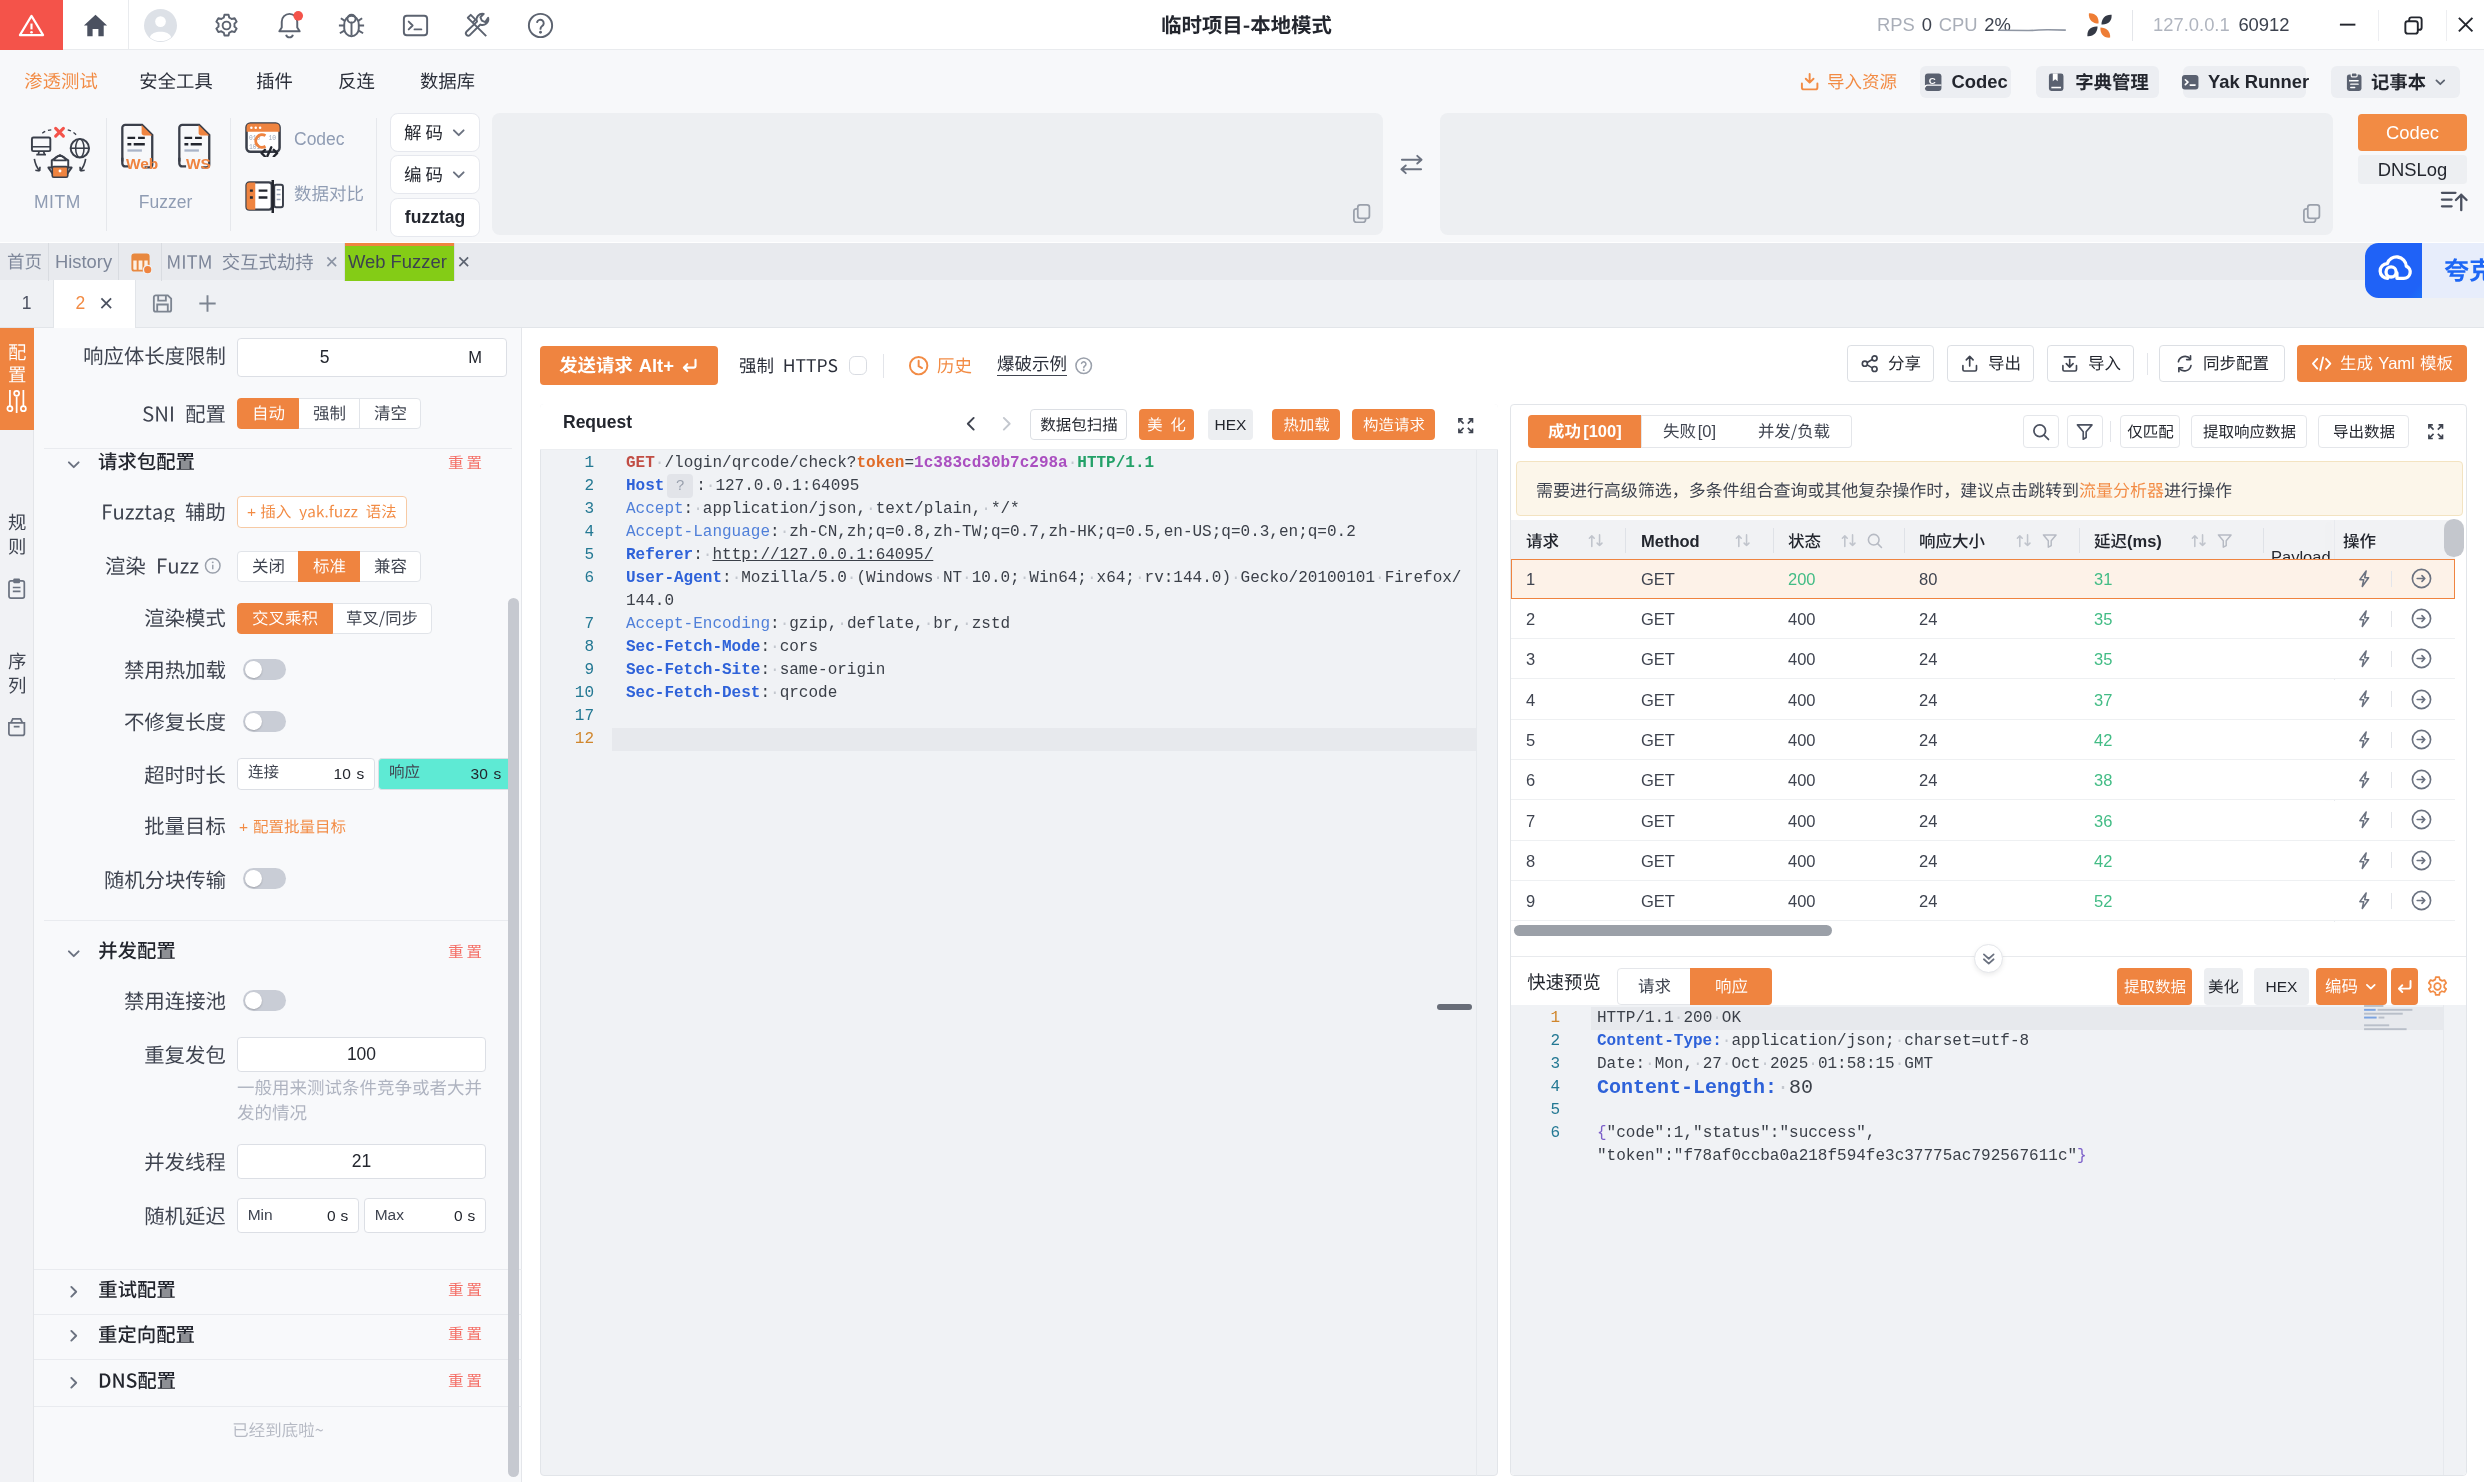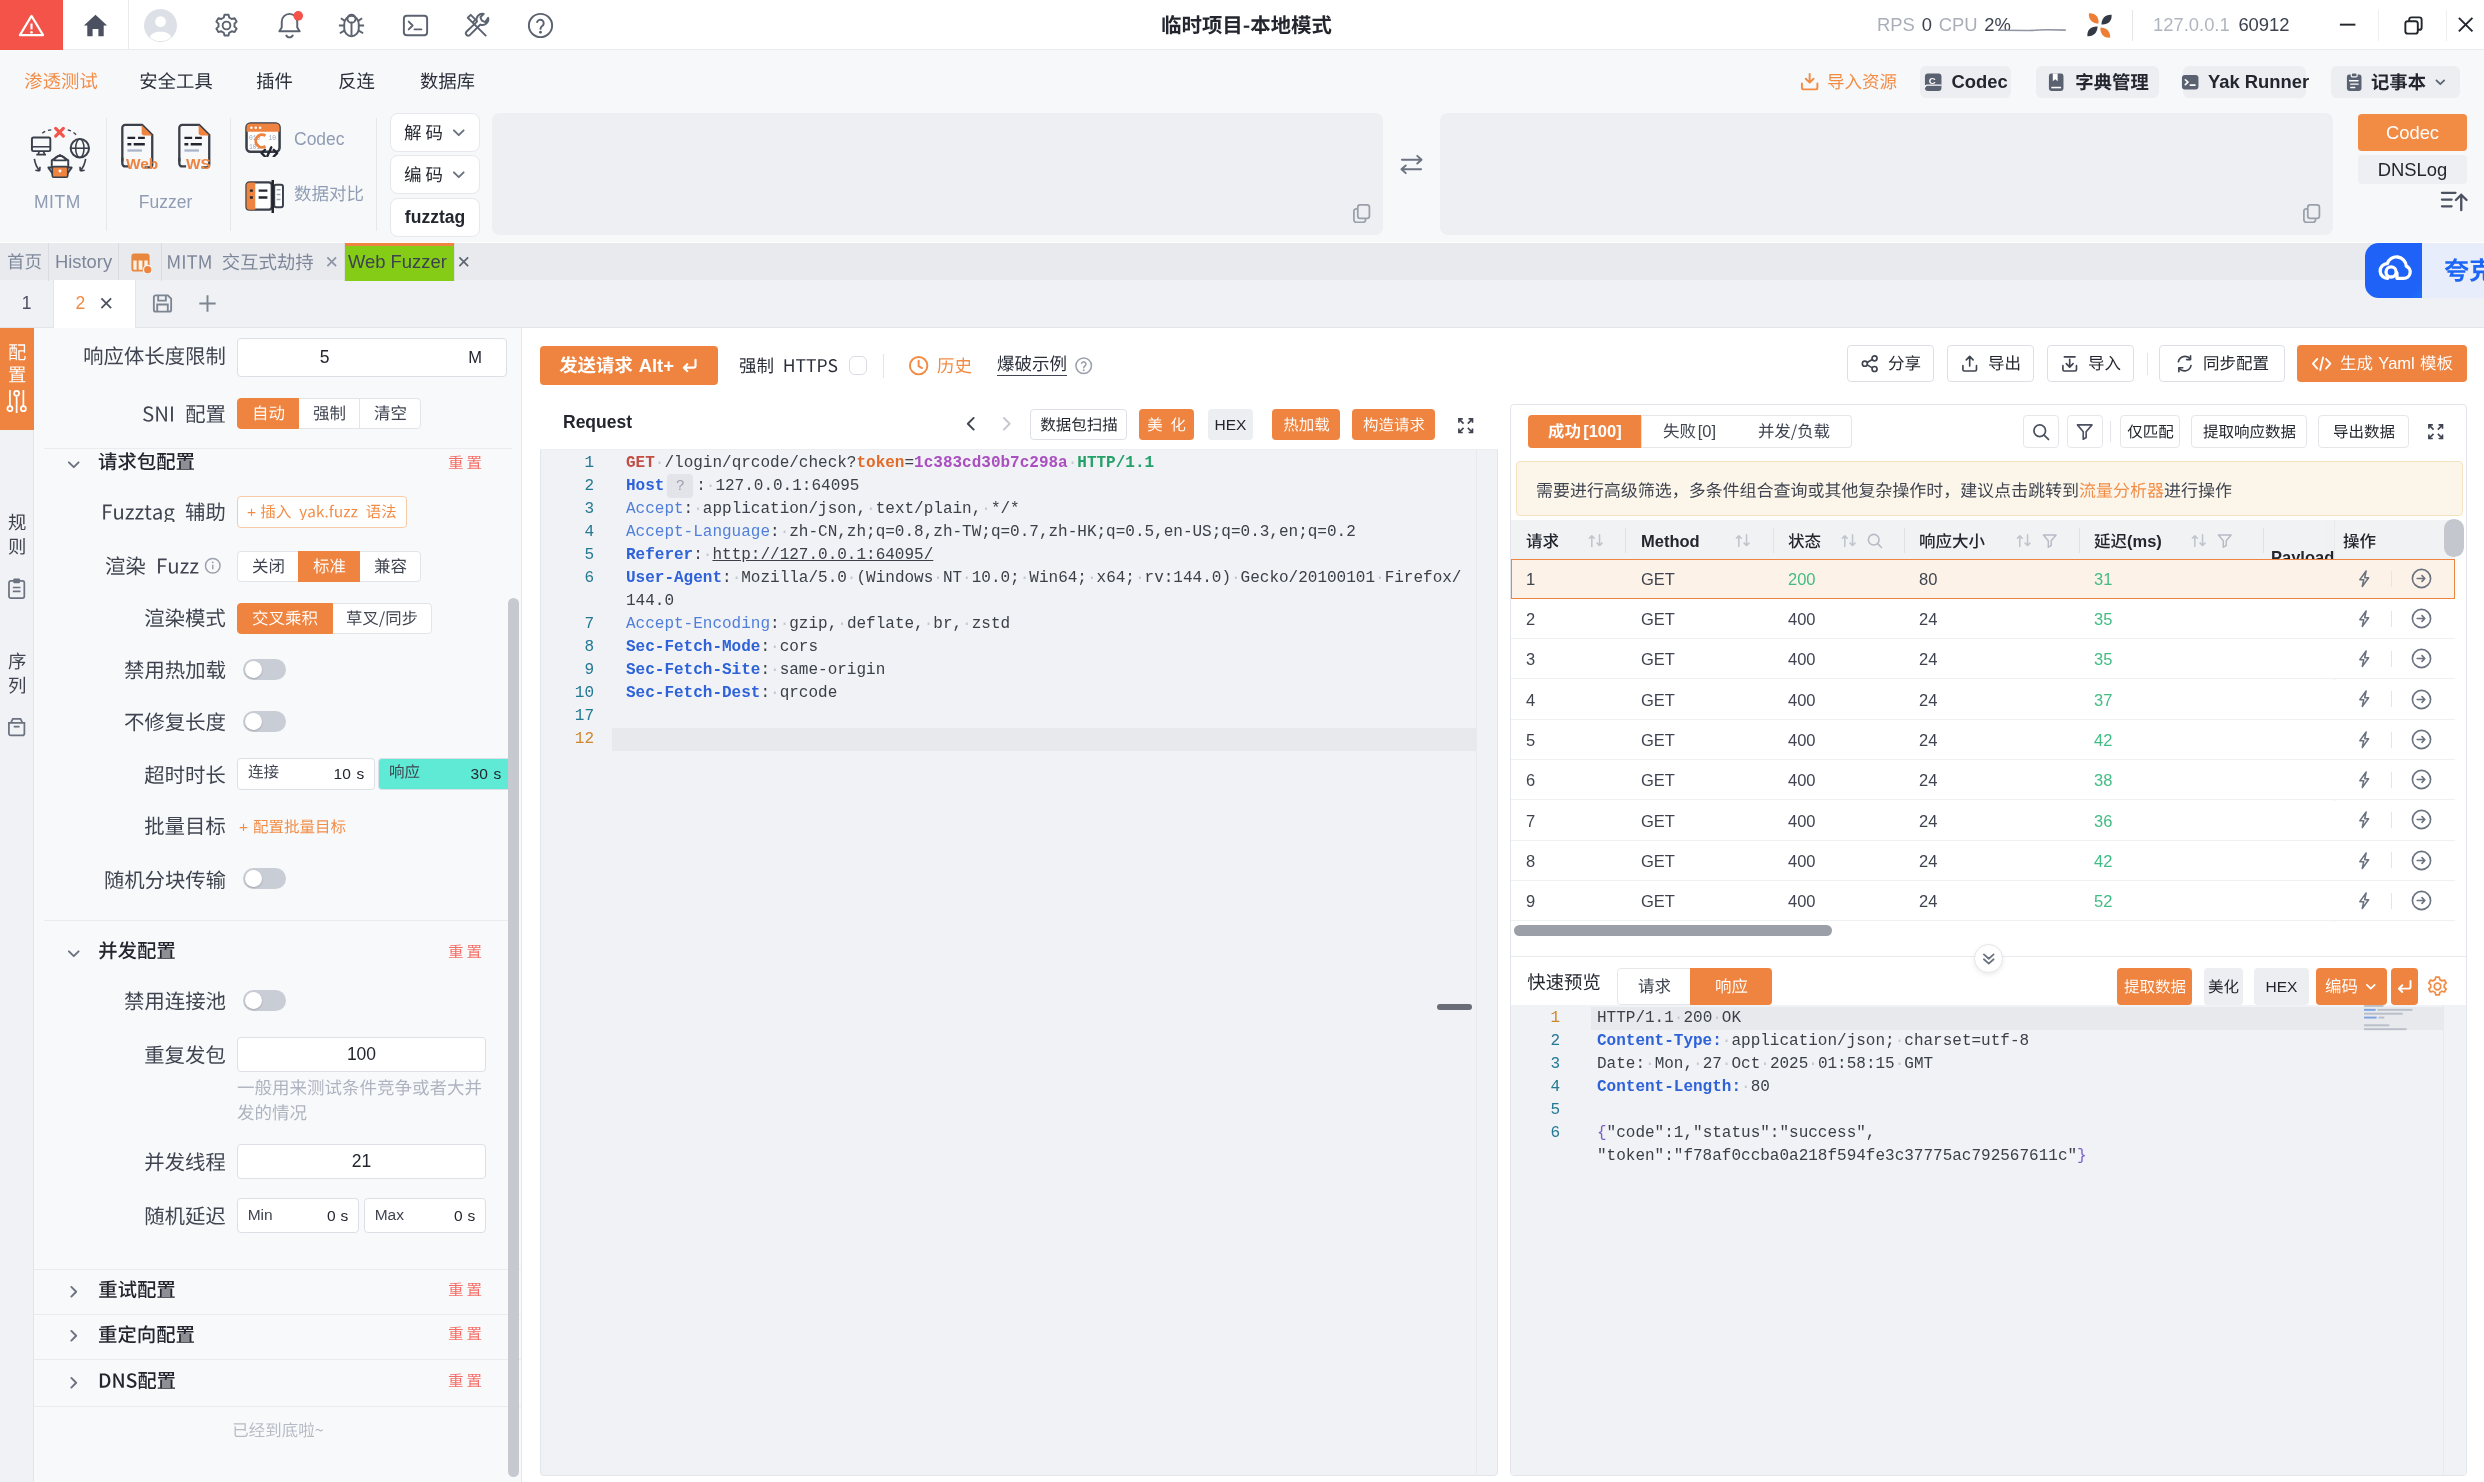--- a/index.html
+++ b/index.html
@@ -1277,21 +1277,21 @@
       <path d="M6 16 V5 M3.5 7.5 L6 5 l2.5 2.5" stroke="#c0c4cc" stroke-width="1.6" fill="none" stroke-linecap="round" stroke-linejoin="round"></path>
       <path d="M14 4 v11 M11.5 12.5 L14 15 l2.5-2.5" stroke="#c0c4cc" stroke-width="1.6" fill="none" stroke-linecap="round" stroke-linejoin="round"></path>
     </svg>
   </div>
 <div style="position:absolute;left:2215px;top:531px;width:19.4px;height:19.4px;display:flex;align-items:center;justify-content:center;">
     <svg width="17.5" height="17.5" viewBox="0 0 18 18" fill="none" xmlns="http://www.w3.org/2000/svg" style="flex:none;">
       <path d="M2.5 3 h13 L10.5 9 v5 l-3 1.6 V9 Z" stroke="#b6bac3" stroke-width="1.5" fill="none" stroke-linejoin="round"></path>
     </svg>
   </div>
 <div style="position:absolute;left:2271px;top:530px;height:23px;display:flex;align-items:center;">
-    <span style="font-size:16.5px;font-weight:bold;color:#23262e;margin-top:32px;">Payload</span>
+    <span style="font-size:16.5px;font-weight:normal;color:#23262e;margin-top:32px;">Payload</span>
   </div>
 <div style="position:absolute;left:2343px;top:530px;height:23px;display:flex;align-items:center;">
     <svg width="33" height="16.5" viewBox="0 -860 2000 1000" style="fill:#23262e;flex:none" xmlns="http://www.w3.org/2000/svg">
       <use href="#q232" x="0"></use>
       <use href="#q233" x="1000"></use>
     </svg>
   </div>
 <div style="position:absolute;left:1625px;top:528px;width:1px;height:25px;background:#dfe2e7;"></div>
 <div style="position:absolute;left:1773px;top:528px;width:1px;height:25px;background:#dfe2e7;"></div>
 <div style="position:absolute;left:1904px;top:528px;width:1px;height:25px;background:#dfe2e7;"></div>
@@ -1527,21 +1527,21 @@
   </div>
 <div style="position:absolute;left:1511px;top:1005px;width:955px;height:470px;background:#f0f2f5;border-radius:0 0 3.9px 3.9px;"></div>
 <div style="position:absolute;left:1591px;top:1007px;width:852px;height:23px;background:#e7e9ed;"></div>
 <div style="position:absolute;left:1511px;top:1007px;width:49px;height:23px;text-align:right;font-family:'Liberation Mono',monospace;font-size:16px;color:#d0862c;line-height:23px;">1</div>
 <div style="position:absolute;left:1597px;top:1007px;height:23px;white-space:pre;font-family:'Liberation Mono',monospace;font-size:16px;line-height:23px;"><span style="color:#3b4049;">HTTP/1.1</span><span style="color:#c3c7ce;">·</span><span style="color:#3b4049;">200</span><span style="color:#c3c7ce;">·</span><span style="color:#3b4049;">OK</span></div>
 <div style="position:absolute;left:1511px;top:1030px;width:49px;height:23px;text-align:right;font-family:'Liberation Mono',monospace;font-size:16px;color:#237893;line-height:23px;">2</div>
 <div style="position:absolute;left:1597px;top:1030px;height:23px;white-space:pre;font-family:'Liberation Mono',monospace;font-size:16px;line-height:23px;"><span style="color:#2e62d9;font-weight:bold;">Content-Type:</span><span style="color:#c3c7ce;">·</span><span style="color:#3b4049;">application/json;</span><span style="color:#c3c7ce;">·</span><span style="color:#3b4049;">charset=utf-8</span></div>
 <div style="position:absolute;left:1511px;top:1053px;width:49px;height:23px;text-align:right;font-family:'Liberation Mono',monospace;font-size:16px;color:#237893;line-height:23px;">3</div>
 <div style="position:absolute;left:1597px;top:1053px;height:23px;white-space:pre;font-family:'Liberation Mono',monospace;font-size:16px;line-height:23px;"><span style="color:#3b4049;">Date:</span><span style="color:#c3c7ce;">·</span><span style="color:#3b4049;">Mon,</span><span style="color:#c3c7ce;">·</span><span style="color:#3b4049;">27</span><span style="color:#c3c7ce;">·</span><span style="color:#3b4049;">Oct</span><span style="color:#c3c7ce;">·</span><span style="color:#3b4049;">2025</span><span style="color:#c3c7ce;">·</span><span style="color:#3b4049;">01:58:15</span><span style="color:#c3c7ce;">·</span><span style="color:#3b4049;">GMT</span></div>
 <div style="position:absolute;left:1511px;top:1076px;width:49px;height:23px;text-align:right;font-family:'Liberation Mono',monospace;font-size:16px;color:#237893;line-height:23px;">4</div>
-<div style="position:absolute;left:1597px;top:1076px;height:23px;white-space:pre;font-family:'Liberation Mono',monospace;font-size:16px;line-height:23px;"><span style="color:#2e62d9;font-weight:bold;">Content-Length:</span><span style="color:#c3c7ce;">·</span><span style="color:#3b4049;">80</span></div>
+<div style="position:absolute;left:1597px;top:1076px;height:23px;white-space:pre;font-family:'Liberation Mono',monospace;font-size:20px;line-height:23px;"><span style="color:#2e62d9;font-weight:bold;">Content-Length:</span><span style="color:#c3c7ce;">·</span><span style="color:#3b4049;">80</span></div>
 <div style="position:absolute;left:1511px;top:1099px;width:49px;height:23px;text-align:right;font-family:'Liberation Mono',monospace;font-size:16px;color:#237893;line-height:23px;">5</div>
 <div style="position:absolute;left:1511px;top:1122px;width:49px;height:23px;text-align:right;font-family:'Liberation Mono',monospace;font-size:16px;color:#237893;line-height:23px;">6</div>
 <div style="position:absolute;left:1597px;top:1122px;height:23px;white-space:pre;font-family:'Liberation Mono',monospace;font-size:16px;line-height:23px;"><span style="color:#7b5fc9;">{</span><span style="color:#3b4049;">"code":1,"status":"success",</span></div>
 <div style="position:absolute;left:1597px;top:1145px;height:23px;white-space:pre;font-family:'Liberation Mono',monospace;font-size:16px;line-height:23px;"><span style="color:#3b4049;">"token":"f78af0ccba0a218f594fe3c37775ac792567611c"</span><span style="color:#7b5fc9;">}</span></div>
 <div style="position:absolute;left:2364px;top:1005px;width:62px;height:29px;">
     <svg width="62" height="29" viewBox="0 0 64 30" fill="none" xmlns="http://www.w3.org/2000/svg" style="flex:none;">
       <rect x="0" y="0" width="20" height="2" fill="#b9bfc9"></rect>
       <rect x="0" y="4" width="12" height="2" fill="#7ba3e0"></rect>
       <rect x="14" y="4" width="36" height="2" fill="#b9bfc9"></rect>
       <rect x="0" y="8" width="40" height="2" fill="#b9bfc9"></rect>

